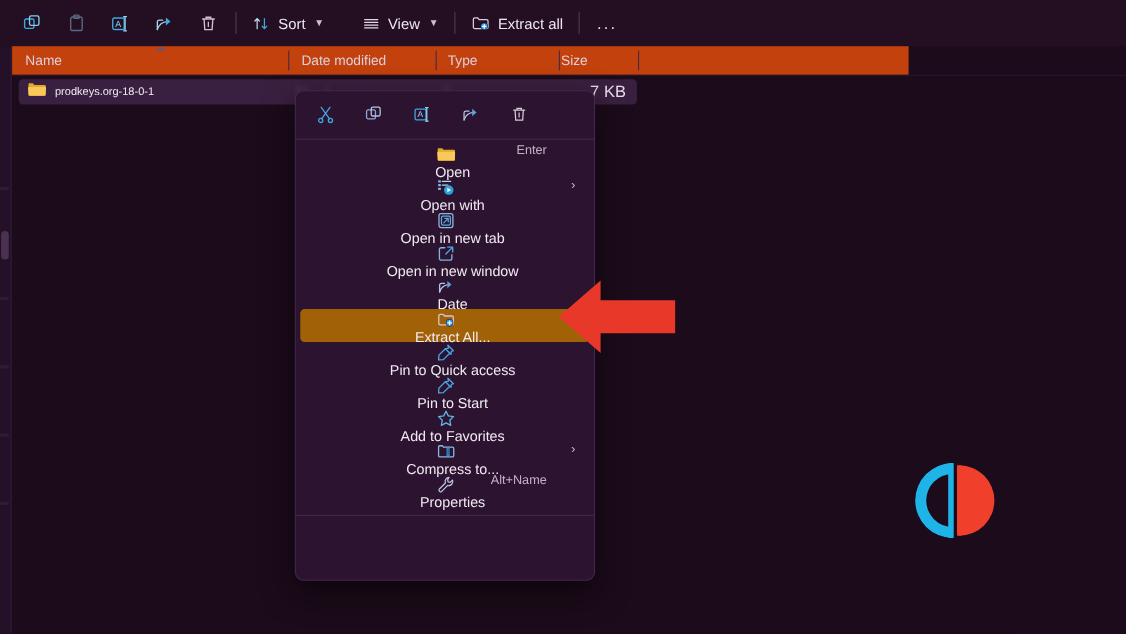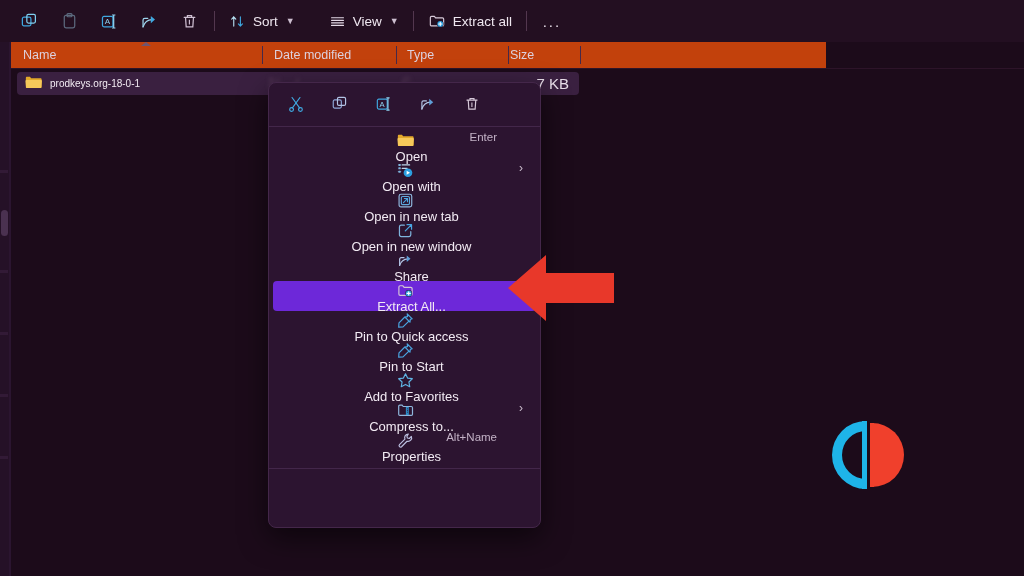--- a/index.html
+++ b/index.html
@@ -126,21 +126,21 @@
     width: 18px; height: 18px; display: flex; align-items: center; justify-content: center;
     flex: none; margin-right: 12px;
   }
   .mi .mi-label { font-size: 13px; color: #f2eaf3; }
   .mi .mi-accel {
     position: absolute; right: 39px; font-size: 11.5px; color: #c3b2c6;
   }
   .mi .mi-sub {
     position: absolute; right: 13px; font-size: 12px; color: #c9bbcb;
   }
-  .mi.selected { background: #6d28d9; }
+  .mi.selected { background: #a16207; }
 
   
   .arrow {
     position: absolute; left: 508px; top: 253px; width: 106px; height: 70px;
   }
 
   
   .logo { position: absolute; left: 826px; top: 417px; width: 86px; height: 76px; }
 </style>
 </head>
@@ -361,21 +361,21 @@
     </div>
 
     <div class="mi">
       <span class="mi-ic">
         <svg width="17" height="17" viewBox="0 0 18 18" fill="none">
           <path d="M2.8 14.2V7.6c0-.9.7-1.6 1.6-1.6h3" stroke="#b3c4e4" stroke-width="1.3" stroke-linecap="round"></path>
           <path d="M2.8 14.2c1.6-5.1 5.1-6.8 8.8-7" stroke="#b3c4e4" stroke-width="1.3" stroke-linecap="round"></path>
           <path d="M10.3 3.6l4 3.5-4 3.5z" fill="#5f9fd8"></path>
         </svg>
       </span>
-      <span class="mi-label">Share</span>
+      <span class="mi-label">Date</span>
     </div>
 
     <div class="mi selected">
       <span class="mi-ic">
         <svg width="17" height="17" viewBox="0 0 18 18" fill="none">
           <path d="M2 5.4c0-.8.6-1.4 1.4-1.4h2.8l1.4 1.6h7c.8 0 1.4.6 1.4 1.4v5.8c0 .8-.6 1.4-1.4 1.4H3.4c-.8 0-1.4-.6-1.4-1.4V5.4z" stroke="#d4c6d6" stroke-width="1.25"></path>
           <circle cx="12.4" cy="12.1" r="3.6" fill="#2c1430"></circle>
           <circle cx="12.4" cy="12.1" r="3.1" fill="#2b9fe0"></circle>
           <path d="M12.4 10.4v3.4M10.7 12.1h3.4" stroke="#ffffff" stroke-width="1.2" stroke-linecap="round"></path>
         </svg>

